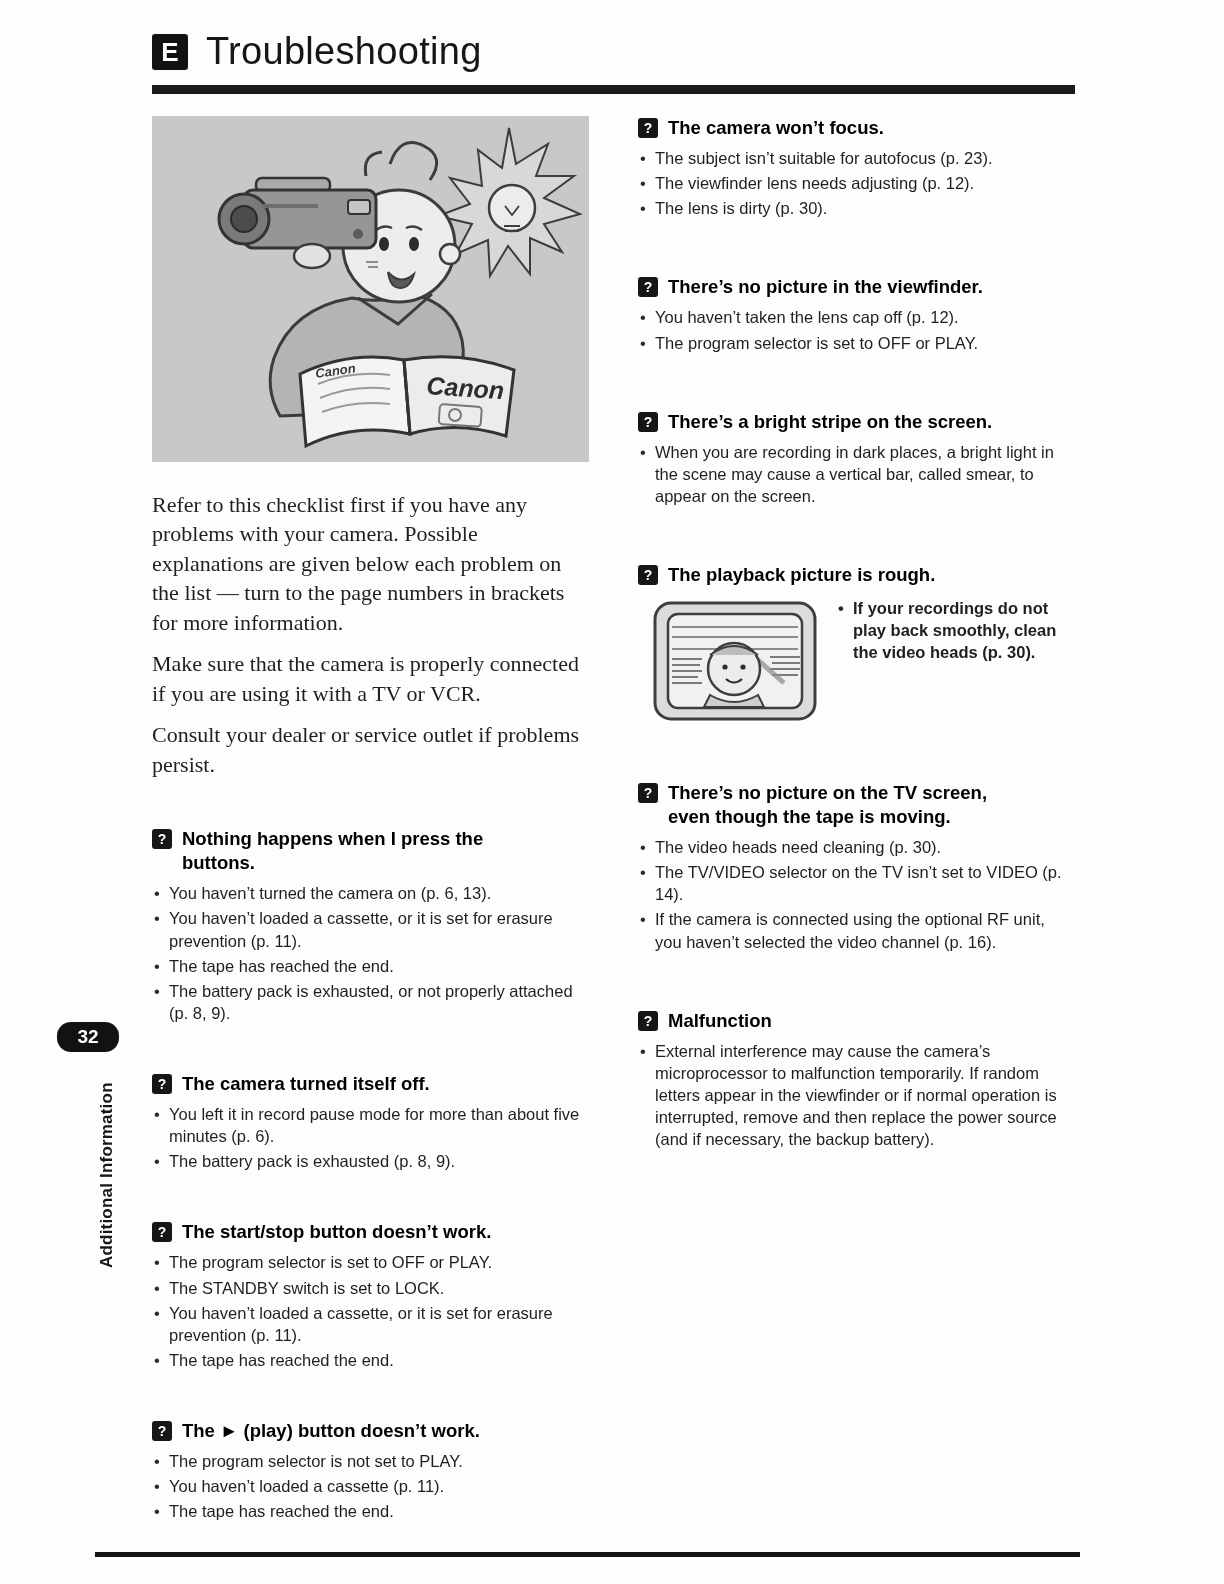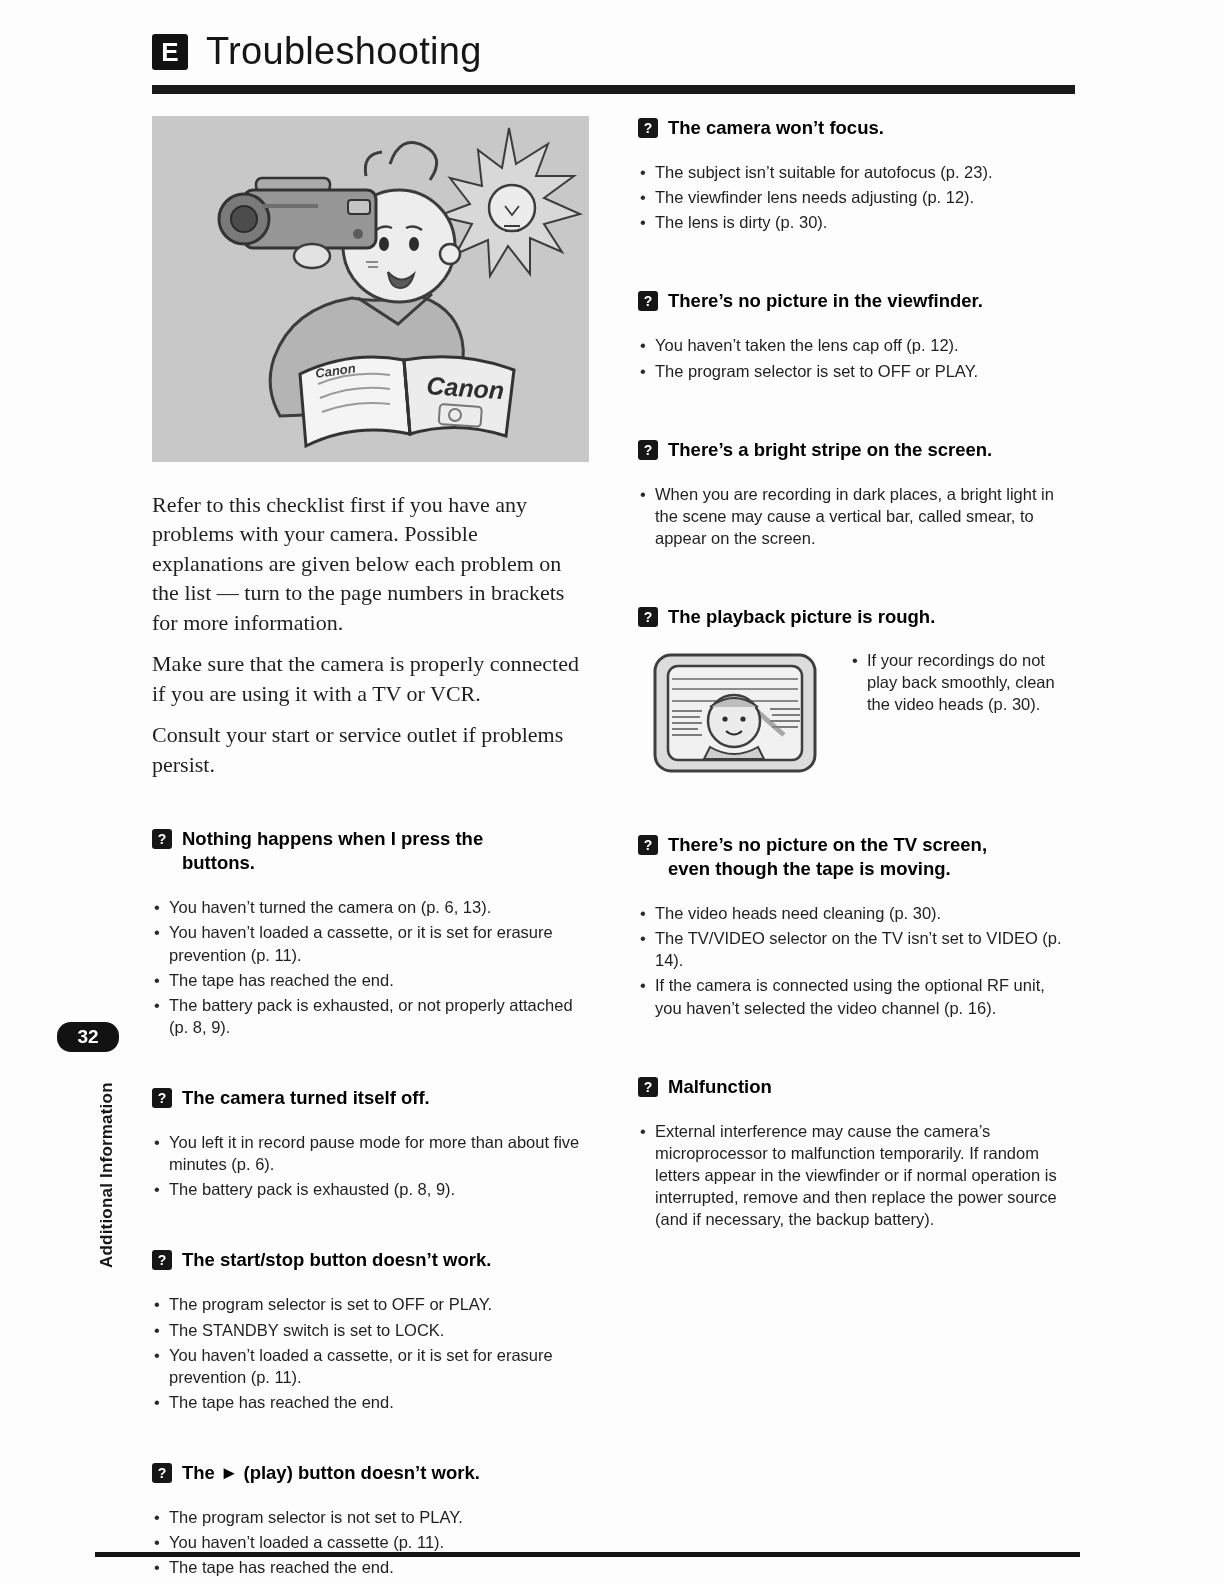--- a/index.html
+++ b/index.html
@@ -39,29 +39,29 @@
   .col-right section.trouble + section.trouble { margin-top:56px; }
 
   .t-head { display:flex; align-items:flex-start; gap:10px; font-size:18.5px; font-weight:700; line-height:1.3; }
   .qbox {
     width:20px; height:20px; margin-top:2px; flex:0 0 auto;
     background:#161616; color:#fff; border-radius:3px;
     font-size:14px; font-weight:700; line-height:20px; text-align:center;
   }
   .t-title { white-space:pre-line; color:#000000; }
 
-  ul.t-list { list-style:none; margin-top:21px; }
+  ul.t-list { list-style:none; margin-top:7px; }
   li.t-item {
     position:relative; padding-left:17px;
     font-size:16.5px; line-height:1.34; margin-bottom:3px;
   }
   li.t-item::before { content:"\2022"; position:absolute; left:2px; top:0; color:#2a2a2a; }
 
   
-  .media { display:flex; gap:28px; margin-top:20px; }
+  .media { display:flex; gap:14px; margin-top:10px;font-weight:bold; }
   figure.tv { width:170px; flex:0 0 auto; margin-left:14px; }
   figure.tv svg { display:block; width:170px; height:128px; }
   .media ul.t-list { margin-top:0; flex:1; }
 
   
   .page-badge {
     position:absolute; left:57px; top:1022px; width:62px; height:30px;
     background:#121212; color:#fff; border-radius:14px;
     display:flex; align-items:center; justify-content:center;
     font-size:19px; font-weight:700;
@@ -123,21 +123,21 @@
           <path d="M166,268 q34,-14 72,-9 M168,282 q34,-14 70,-9 M170,296 q32,-12 68,-8" fill="none" stroke="#9a9a9a" stroke-width="2"></path>
           <text x="164" y="262" font-size="13" font-style="italic" font-weight="bold" fill="#3a3a3a" transform="rotate(-8 164 262)">Canon</text>
           <text x="274" y="278" font-size="25" font-style="italic" font-weight="bold" fill="#2e2e2e" transform="rotate(4 274 278)">Canon</text>
           <rect x="288" y="288" width="42" height="20" rx="4" fill="none" stroke="#777" stroke-width="2" transform="rotate(4 288 288)"></rect>
           <circle cx="303" cy="299" r="6" fill="none" stroke="#777" stroke-width="2"></circle>
         </svg>
       </figure>
 
       <p class="para">Refer to this checklist first if you have any problems with your camera. Possible explanations are given below each problem on the list — turn to the page numbers in brackets for more information.</p>
       <p class="para">Make sure that the camera is properly connected if you are using it with a TV or VCR.</p>
-      <p class="para">Consult your start or service outlet if problems persist.</p>
+      <p class="para">Consult your dealer or service outlet if problems persist.</p>
 
       <section class="trouble">
         <h2 class="t-head">
           <span class="qbox">?</span>
           <span class="t-title">Nothing happens when I press the
 buttons.</span>
         </h2>
         <ul class="t-list">
           <li class="t-item">You haven’t turned the camera on (p. 6, 13).</li>
           <li class="t-item">You haven’t loaded a cassette, or it is set for erasure prevention (p. 11).</li>

